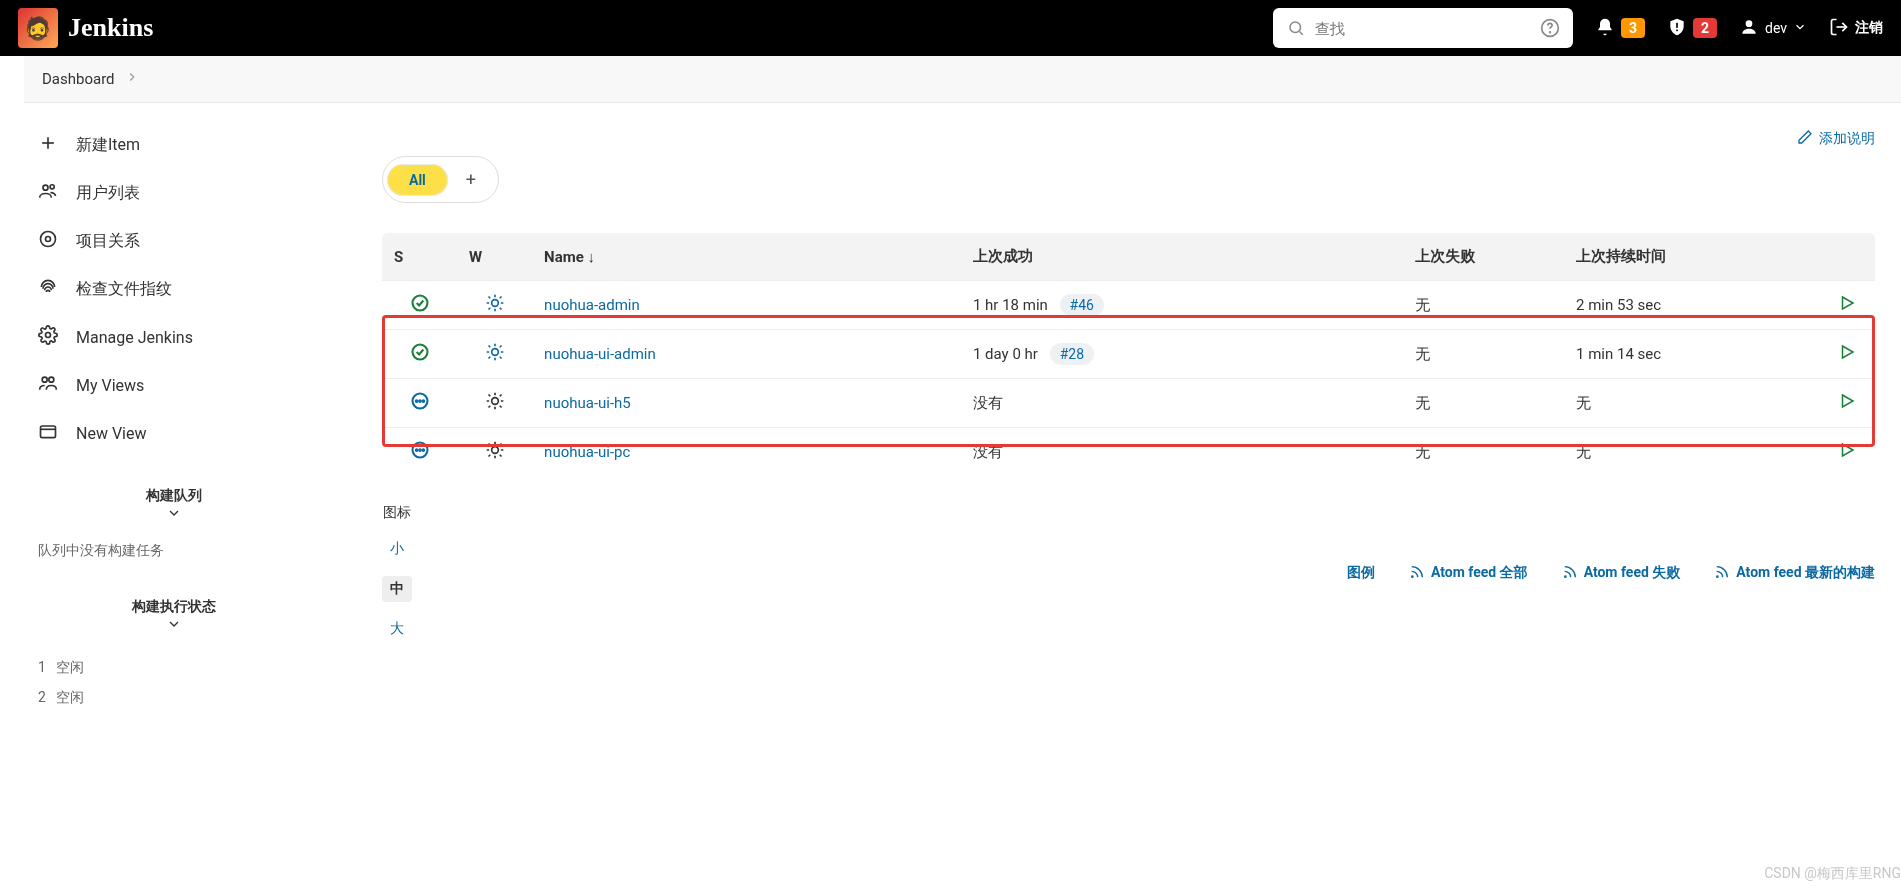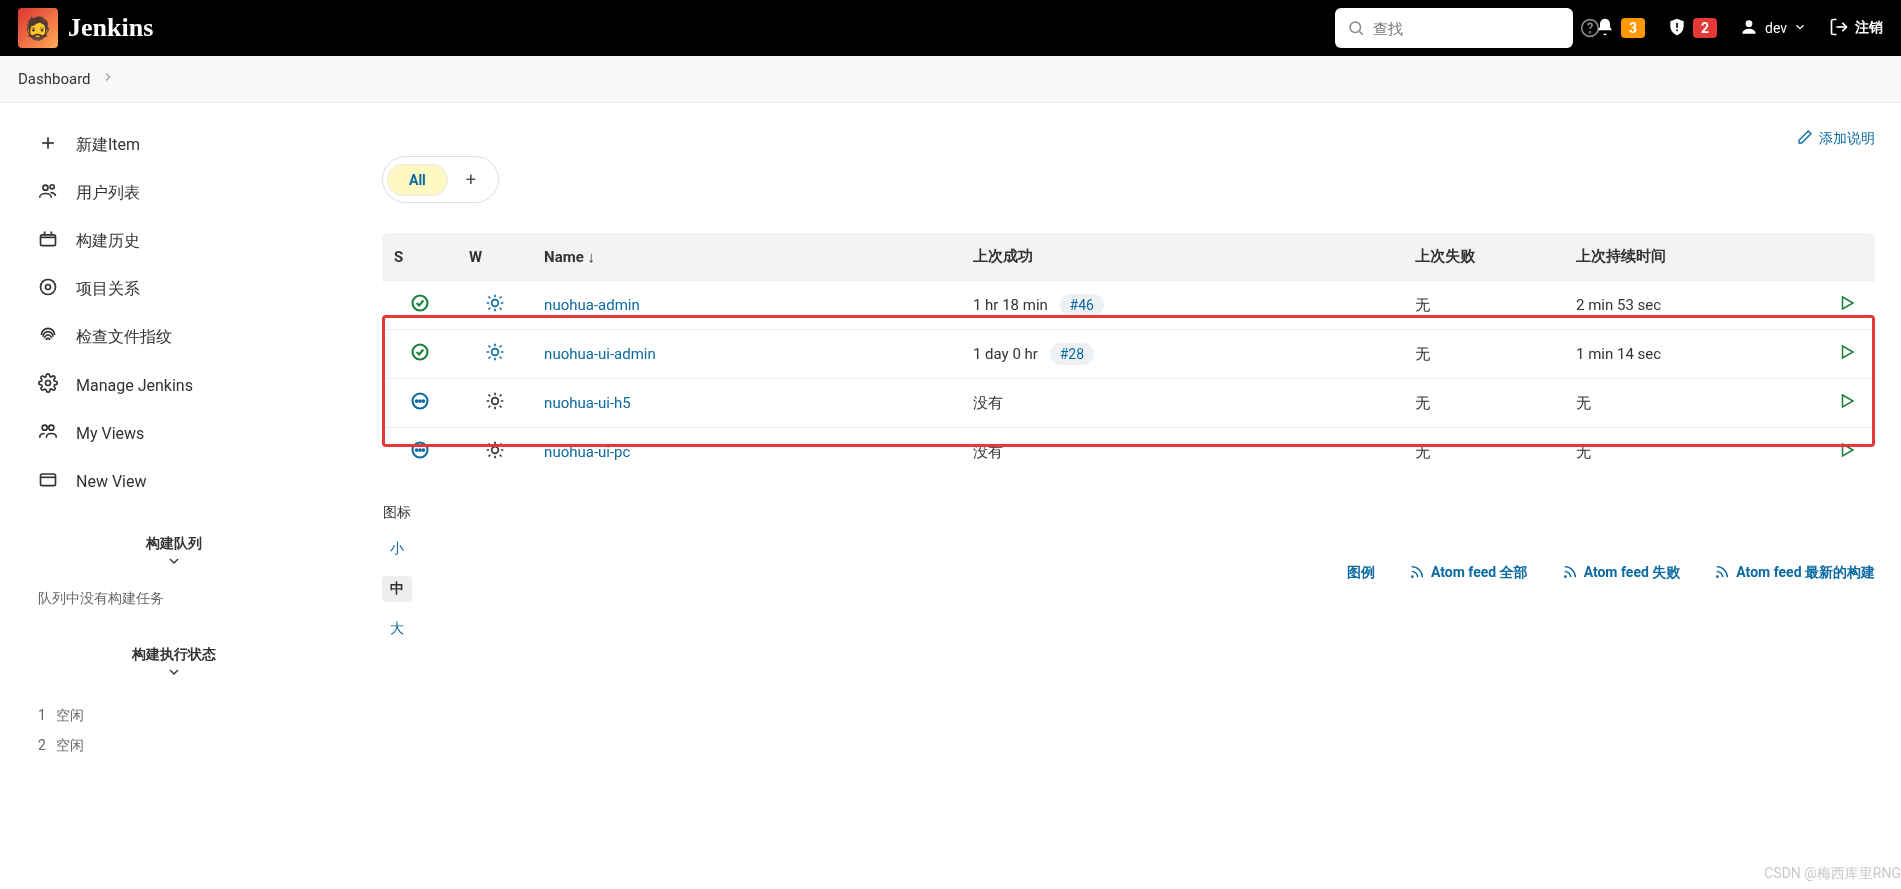--- a/index.html
+++ b/index.html
@@ -5,49 +5,49 @@
   * { box-sizing: border-box; margin: 0; padding: 0; }
   body { font-family: -apple-system, BlinkMacSystemFont, "Segoe UI", Roboto, Arial, sans-serif; font-size: 14px; color: #333; background: #fff; }
   a { text-decoration: none; }
 
   
   .header { background: #000; height: 56px; display: flex; align-items: center; padding: 0 18px; color: #fff; }
   .logo-wrap { display: flex; align-items: center; gap: 10px; }
   .logo-img { width: 40px; height: 40px; border-radius: 4px; background: linear-gradient(135deg,#d33,#fa5); display:flex;align-items:center;justify-content:center; font-size:22px;}
   .logo-text { font-family: Georgia, serif; font-weight: bold; font-size: 26px; color: #fff; }
   .spacer { flex: 1; }
-  .search-box { background: #fff; border-radius: 6px; height: 40px; width: 238px; display: flex; align-items: center; padding: 0 12px; gap: 8px; }
+  .search-box { background: #fff; border-radius: 6px; height: 40px; width: 300px; display: flex; align-items: center; padding: 0 12px; gap: 8px; }
   .search-box input { border: none; outline: none; flex: 1; font-size: 15px; color: #666; background: transparent; }
   .hdr-icon { width: 22px; height: 22px; display: flex; align-items: center; justify-content: center; }
   .hdr-item { display: flex; align-items: center; gap: 6px; margin-left: 22px; color: #fff; cursor: pointer; }
   .badge { border-radius: 4px; padding: 2px 8px; font-size: 14px; font-weight: bold; color: #fff; }
   .badge.orange { background: #ff9800; }
   .badge.red { background: #e53935; }
   .user-chip { display: flex; align-items: center; gap: 6px; margin-left: 22px; }
   .logout { display: flex; align-items: center; gap: 6px; margin-left: 22px; font-weight: bold; }
 
   
-  .breadcrumb { background: #f8f8f8; border-bottom: 1px solid #eaeaea; padding: 14px 18px; display: flex; align-items: flex-end; gap: 10px; color: #333; font-size: 15px; }
+  .breadcrumb { background: #f8f8f8; border-bottom: 1px solid #eaeaea; padding: 14px 18px; display: flex; align-items: flex-end; gap: 10px; color: #333; font-size: 15px; margin-left: 24px; }
 
   
   .layout { display: flex; }
   .sidebar { width: 348px; padding: 18px 20px; }
   .side-link { display: flex; align-items: center; gap: 18px; padding: 12px 18px; border-radius: 6px; color: #333; font-size: 16px; cursor: pointer; }
   .side-section { margin-top: 20px; }
   .side-head { display: flex; align-items: center; justify-content: space-between; padding: 10px 18px; font-weight: bold; color: #333; cursor: pointer; flex-direction: column; }
   .side-body { padding: 8px 18px; color: #666; font-size: 14px; }
   .exec-row { display:flex; gap:10px; padding:6px 0;}
 
   
   .main { flex: 1; padding: 26px 26px 26px 34px; }
   .add-desc { display: flex; justify-content: flex-end; margin-bottom: 8px; }
   .add-desc a { color: #0b6aa2; display:flex; align-items:center; gap:6px; font-size:14px;}
   .tabs { display:inline-flex; align-items:center; border:1px solid #ddd; border-radius:30px; padding:4px; background:#fff; margin-bottom:30px;}
   .tab { padding:8px 22px; border-radius:24px; font-weight:bold; color:#0b6aa2; cursor:pointer;}
-  .tab.active { box-shadow: 0 0 0 1px #eaeaea inset; background:#fef9c3; }
+  .tab.active { box-shadow: 0 0 0 1px #eaeaea inset; background:#fde047; }
   .tab-add { padding:8px 18px; color:#555; cursor:pointer; font-size:18px; font-weight:normal;}
 
   
   .job-table { width:100%; border-collapse:collapse; background:#fafafa; border-radius:6px; overflow:hidden; }
   .job-table thead th { text-align:left; padding:14px 12px; font-weight:bold; color:#333; background:#f3f3f3; font-size:15px;}
   .job-table tbody td { padding:12px 12px; border-top:1px solid #eee; font-size:15px; vertical-align:middle; }
   .job-table tbody tr { background:#fff; }
   .job-link { color:#0b6aa2; }
   .build-badge { background:#eef1f3; border-radius:12px; padding:3px 10px; color:#0b6aa2; margin-left:8px; font-size:14px;}
   .run-icon svg { color:#1a7f37; }
@@ -166,27 +166,20 @@
           <span>新建Item</span>
         </div>
         <div class="side-link">
           <span><svg width="20" height="20" viewBox="0 0 24 24" fill="none" stroke="#333" stroke-width="2">
               <circle cx="9" cy="8" r="3"></circle>
               <path d="M2 20c0-3 3-5 7-5s7 2 7 5"></path>
               <circle cx="17" cy="7" r="2.5"></circle>
               <path d="M15 14c3 0 6 1.5 6 4"></path>
             </svg></span>
           <span>用户列表</span>
-        </div>
-        <div class="side-link">
-          <span><svg width="20" height="20" viewBox="0 0 24 24" fill="none" stroke="#333" stroke-width="2">
-              <rect x="3" y="7" width="18" height="13" rx="2"></rect>
-              <path d="M3 10h18M8 3v4M16 3v4"></path>
-            </svg></span>
-          <span>构建历史</span>
         </div>
         <div class="side-link">
           <span><svg width="20" height="20" viewBox="0 0 24 24" fill="none" stroke="#333" stroke-width="2">
               <circle cx="12" cy="12" r="9"></circle>
               <circle cx="12" cy="12" r="3"></circle>
             </svg></span>
           <span>项目关系</span>
         </div>
         <div class="side-link">
           <span><svg width="20" height="20" viewBox="0 0 24 24" fill="none" stroke="#333" stroke-width="2">

